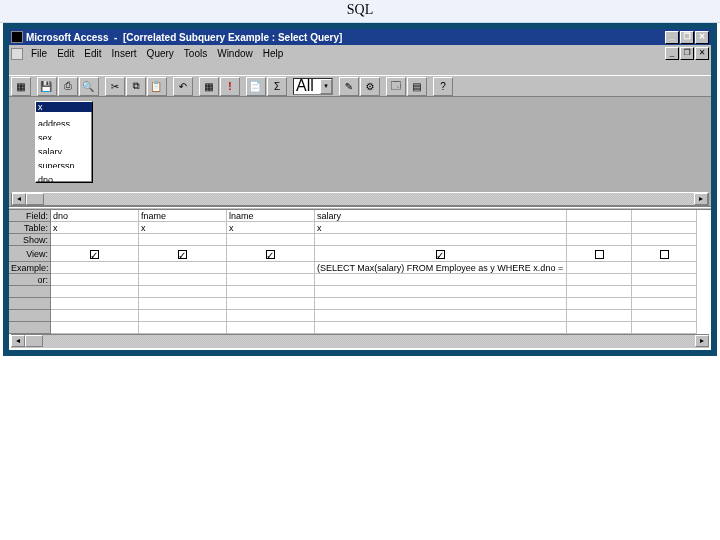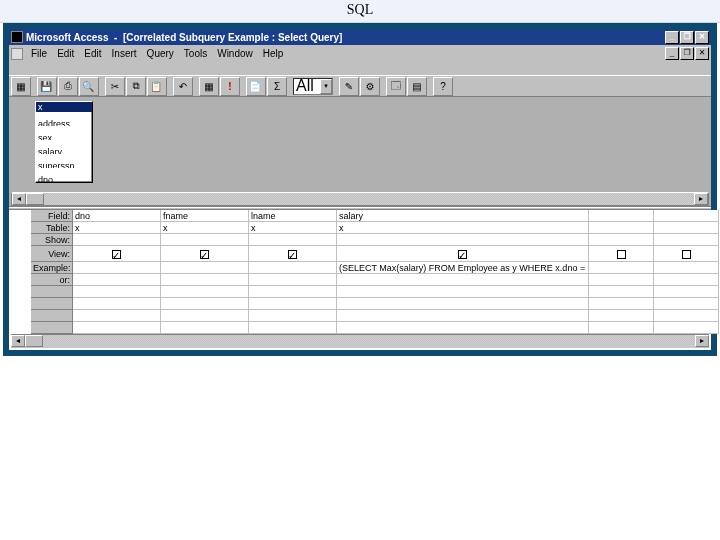--- a/index.html
+++ b/index.html
@@ -28,21 +28,21 @@
   .top-pane { height: 110px; background: repeating-conic-gradient(#b4b4b4 0 25%, #acacac 0 50%) 0 0/2px 2px; position: relative; border-bottom: 1px solid #808080; }
   .fieldlist { position: absolute; left: 26px; top: 4px; width: 58px; background: #fff; border: 1px solid #000; border-top-color:#fff; border-left-color:#fff; box-shadow: inset -1px -1px 0 #808080; font-size: 9px; }
   .fieldlist-title { background: #0a246a; color: #fff; height: 10px; padding: 0 2px; font-size: 9px; }
   .fieldlist-item { padding: 7px 2px; line-height: 11px; height: 11px; white-space: nowrap; overflow: hidden; cursor: default; }
   .hscroll { position: absolute; left: 2px; bottom: 0; right: 2px; height: 14px; background: #c0c0c0; border: 1px solid #808080; border-top-color: #fff; display: flex; }
   .sbtn { width: 14px; height: 12px; background: #c0c0c0; border: 1px solid; border-top-color:#fff; border-left-color:#fff; border-right-color:#808080; border-bottom-color:#808080; font-size: 8px; text-align: center; line-height: 10px; }
   .strack { flex: 1; background: repeating-conic-gradient(#d0d0d0 0 25%, #c0c0c0 0 50%) 0 0/2px 2px; position: relative; }
   .sthumb { position: absolute; left: 0; top: 0; width: 18px; height: 12px; background: #c0c0c0; border: 1px solid; border-top-color:#fff; border-left-color:#fff; border-right-color:#808080; border-bottom-color:#808080; }
   .splitter { height: 3px; background: #c0c0c0; border-top: 1px solid #fff; border-bottom: 1px solid #808080; }
   .grid-pane { background: #fff; position: relative; }
-  .grid { display: grid; grid-template-columns: 42px 88px 88px 88px 252px 65px 65px; font-size: 9px; padding-left: 22px; }
+  .grid { display: grid; grid-template-columns: 42px 88px 88px 88px 252px 65px 65px; font-size: 9px; }
   .gh { background: #c0c0c0; border-right: 1px solid #808080; border-bottom: 1px solid #808080; padding: 0 2px; height: 12px; line-height: 12px; white-space: nowrap; text-align: right; }
   .gc { background: #fff; border-right: 1px solid #c0c0c0; border-bottom: 1px solid #c0c0c0; padding: 0 2px; height: 12px; line-height: 12px; white-space: nowrap; overflow: hidden; }
   .gc.center { text-align: center; }
   .chk { width: 9px; height: 9px; border: 1px solid #000; display: inline-block; background: #fff; position: relative; vertical-align: middle; }
   .chk.checked::after { content: "✓"; position: absolute; left: -1px; top: -3px; font-size: 10px; }
   .rowlabel { background: #c0c0c0; }
   .grid-scroll { height: 14px; background: #c0c0c0; border-top: 1px solid #808080; display: flex; margin: 0 2px 2px; }
   .bottom-blank { background: #fff; height: 165px; }
   .tall { height: 16px; line-height: 16px; }
 </style>

